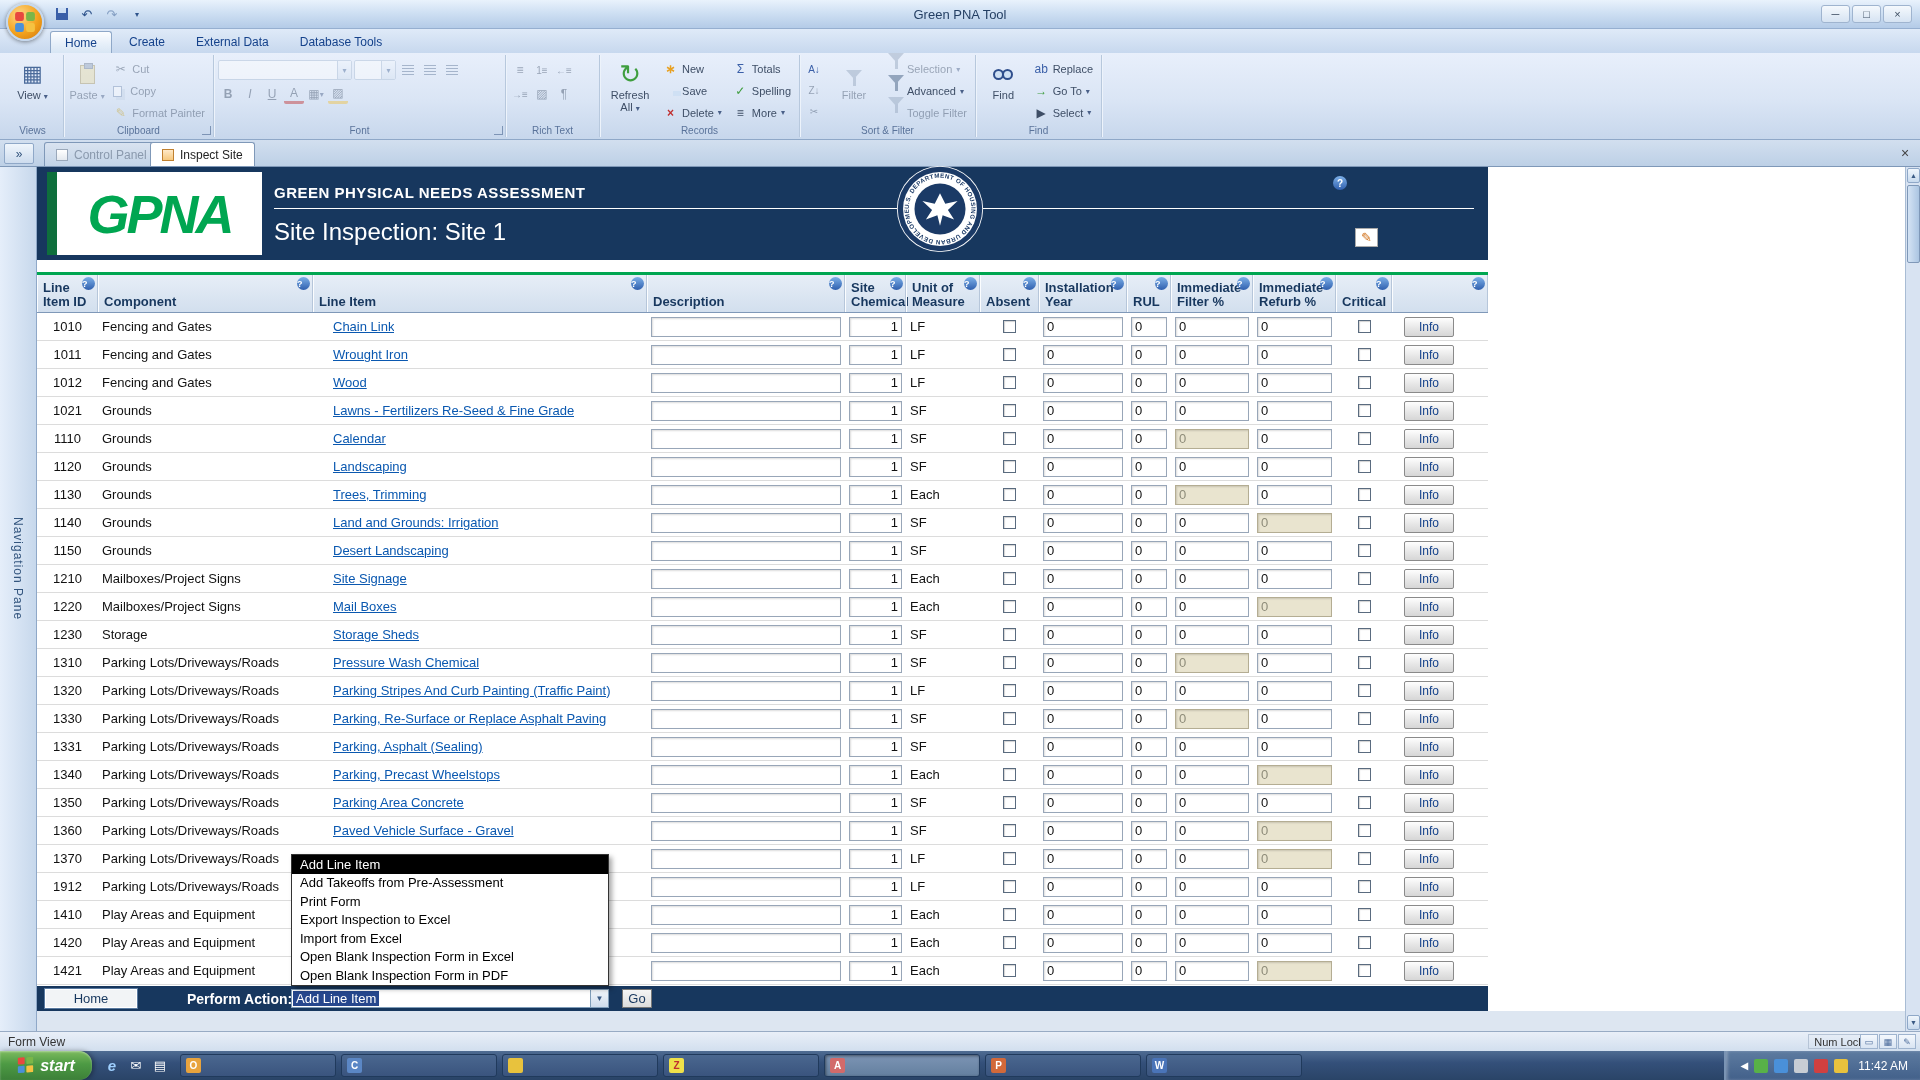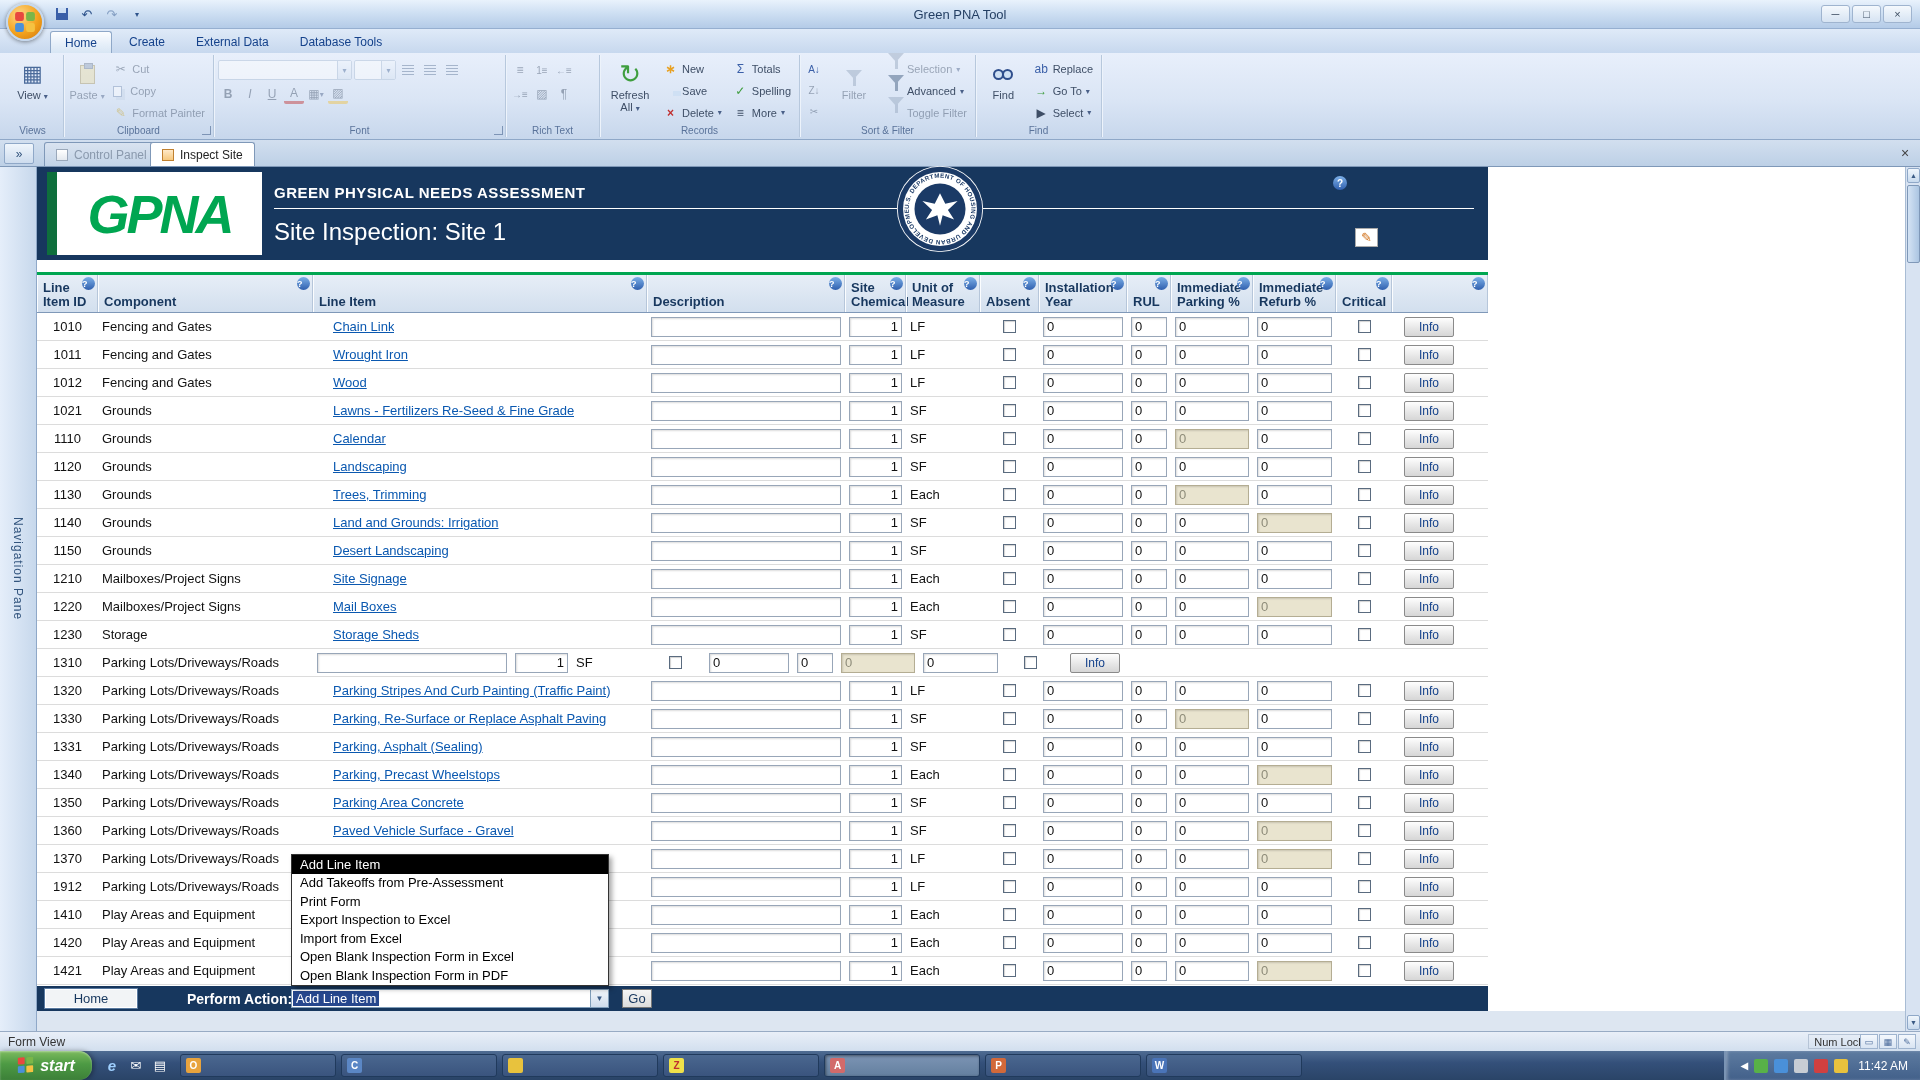--- a/index.html
+++ b/index.html
@@ -551,21 +551,21 @@
 
         <div class="th c-rul">
           <span class="help-dot h-ic" style="width:13px;height:13px;font-size:9px">?</span>
           <span></span>
           <span>RUL</span>
         </div>
 
         <div class="th c-rep">
           <span class="help-dot h-ic" style="width:13px;height:13px;font-size:9px">?</span>
           <span>Immediate</span>
-          <span>Parking %</span>
+          <span>Filter %</span>
         </div>
 
         <div class="th c-ref">
           <span class="help-dot h-ic" style="width:13px;height:13px;font-size:9px">?</span>
           <span>Immediate</span>
           <span>Refurb %</span>
         </div>
 
         <div class="th c-crit">
           <span class="help-dot h-ic" style="width:13px;height:13px;font-size:9px">?</span>
@@ -1010,20 +1010,23 @@
             <span class="chk"></span>
           </div>
           <div class="td c-info">
             <button class="info-btn">Info</button>
           </div>
         </div>
 
         <div class="tr">
           <div class="td c-id">1310</div>
           <div class="td c-comp">Parking Lots/Driveways/Roads</div>
+          <div class="td c-item">
+            <span class="link">Pressure Wash Chemical</span>
+          </div>
           <div class="td c-desc">
             <div class="inp"></div>
           </div>
           <div class="td c-take">
             <div class="inp take-inp">1</div>
           </div>
           <div class="td c-uom">SF</div>
           <div class="td c-abs">
             <span class="chk"></span>
           </div>

